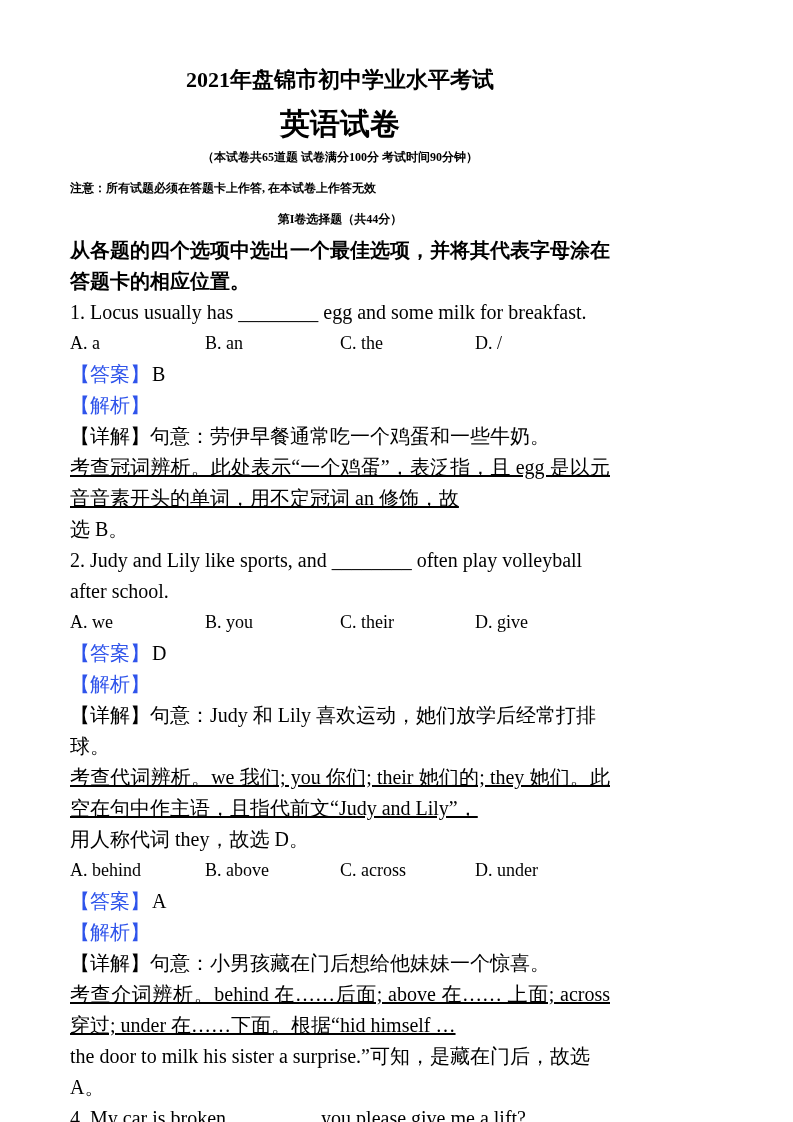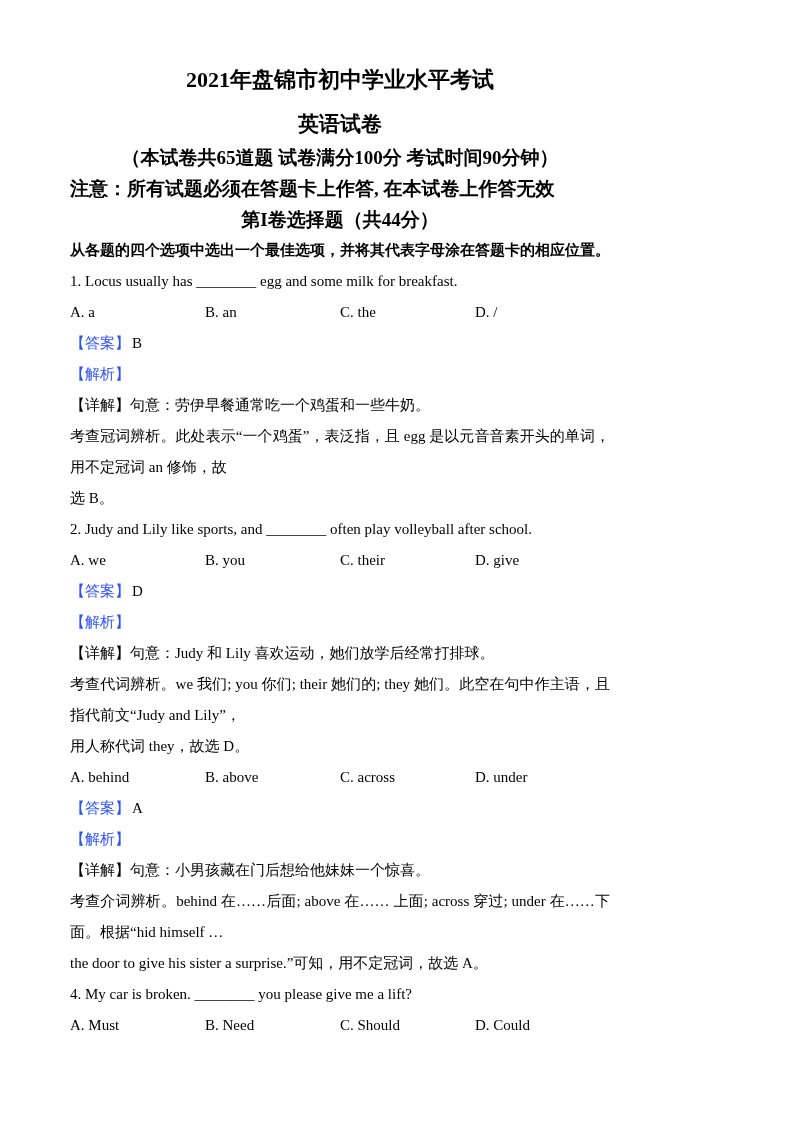--- a/index.html
+++ b/index.html
@@ -11,26 +11,26 @@
     padding: 62px 70px 30px 70px;
     box-sizing: border-box;
     font-family: "Liberation Serif", "DejaVu Serif", serif;
     color: #000000;
     overflow: hidden;
   }
   h1, h2, p, div { margin: 0; padding: 0; }
   .c { text-align: center; }
   .b { font-weight: bold; }
   .title    { font-size: 22px; line-height: 36px; }
-  .subtitle { font-size: 21px; line-height: 36px; margin-top: 8px; }
-  .h16      { font-size: 19px; line-height: 31px; }
-  .line     { font-size: 15px; line-height: 31px; }
-  .jl       { text-align: justify; }
+  .subtitle { font-size: 30px; line-height: 36px; margin-top: 8px; }
+  .h16      { font-size: 12px; line-height: 31px; }
+  .line     { font-size: 20px; line-height: 31px; }
+  .jl       { text-align: justify; text-decoration: underline; }
   .options  { display: flex; }
-  .options .opt { width: 163px; font-size: 15px; line-height: 31px; }
+  .options .opt { width: 163px; font-size: 18px; line-height: 31px; }
   .answer-letter { padding-left: 2px; }
 </style>
 </head>
 <body>
 
 <div class="page">
 
   <h1 class="title c b">2021年盘锦市初中学业水平考试</h1>
   <h2 class="subtitle c b">英语试卷</h2>
   <p class="h16 c b">（本试卷共65道题 试卷满分100分 考试时间90分钟）</p>
@@ -72,21 +72,21 @@
     <div class="options">
       <span class="opt">A. behind</span>
       <span class="opt">B. above</span>
       <span class="opt">C. across</span>
       <span class="opt">D. under</span>
     </div>
     <p class="line"><span style="color: rgb(47, 84, 235);">【答案】</span><span class="answer-letter">A</span></p>
     <p class="line"><span style="color: rgb(47, 84, 235);">【解析】</span></p>
     <p class="line">【详解】句意：小男孩藏在门后想给他妹妹一个惊喜。</p>
     <p class="line jl">考查介词辨析。behind 在……后面; above 在…… 上面; across 穿过; under 在……下面。根据“hid himself …</p>
-    <p class="line">the door to give his sister a surprise.”可知，用不定冠词，故选 A。</p>
+    <p class="line">the door to milk his sister a surprise.”可知，是藏在门后，故选 A。</p>
   </div>
 
   <div>
     <p class="line">4. My car is broken. ________ you please give me a lift?</p>
     <div class="options">
       <span class="opt">A. Must</span>
       <span class="opt">B. Need</span>
       <span class="opt">C. Should</span>
       <span class="opt">D. Could</span>
     </div>

